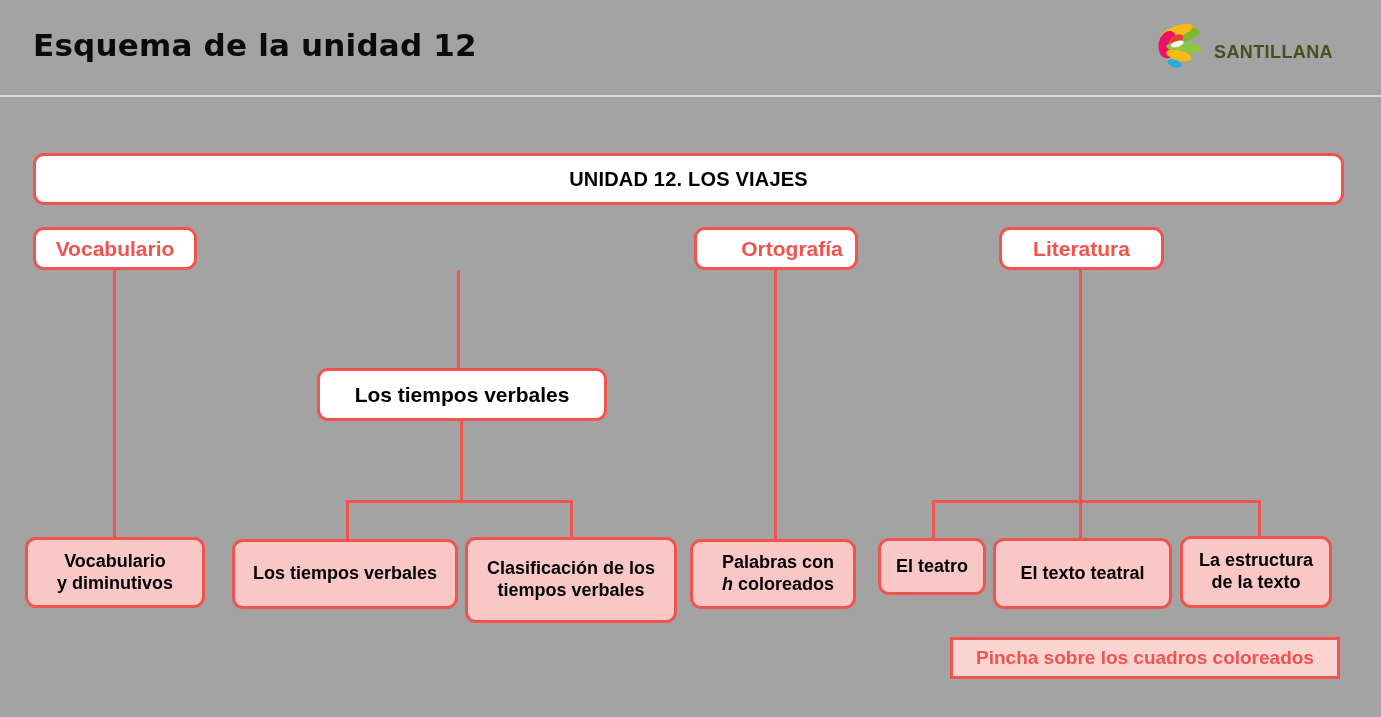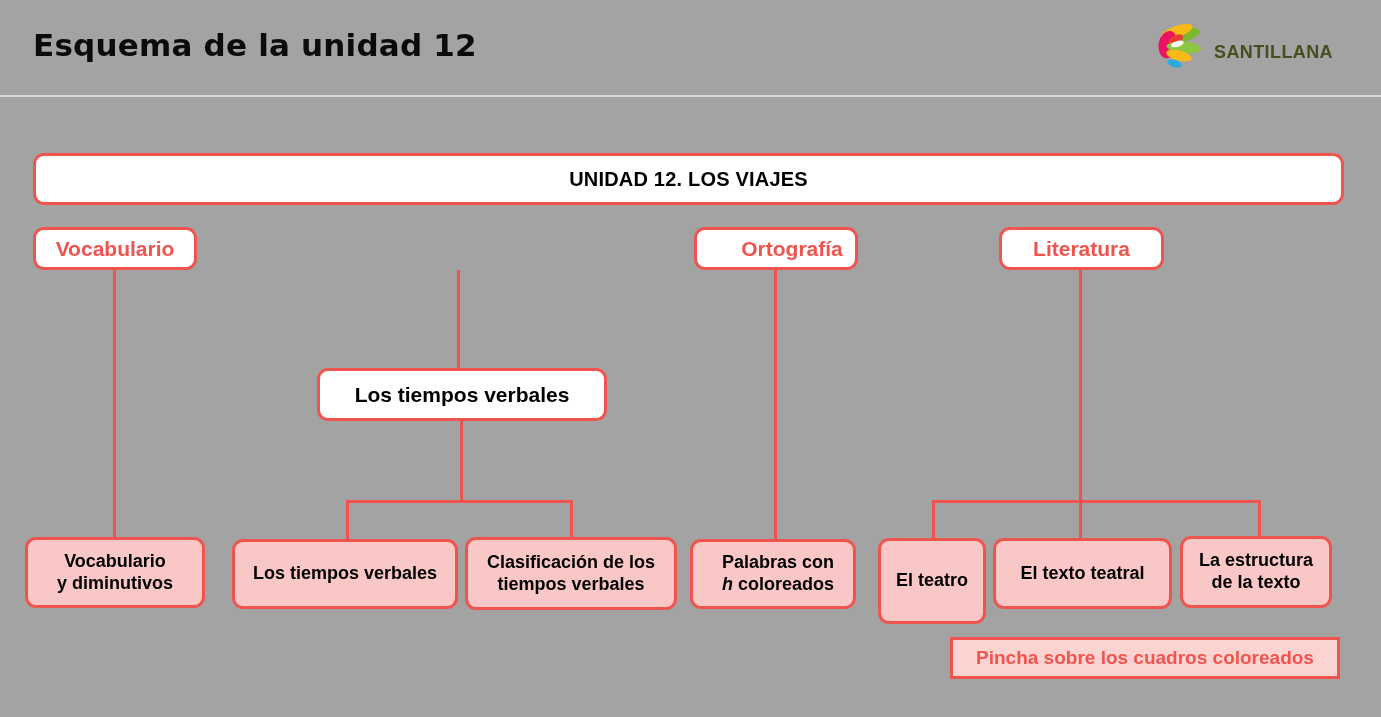--- a/index.html
+++ b/index.html
@@ -50,23 +50,23 @@
   .unit-box{left:33px;top:153px;width:1311px;height:52px;font-size:20px;letter-spacing:0.2px;}
   .cat{color:var(--red);font-size:21px;height:43px;top:227px;}
   .cat-voc{left:33px;width:164px;}
   .cat-gram{left:377px;width:164px;}
   .cat-orto{left:694px;width:164px;padding-left:32px;}
   .cat-lit{left:999px;width:165px;}
   .sub-box{left:317px;top:368px;width:290px;height:53px;font-size:21px;}
   .leaf{background:var(--pink);font-size:18px;line-height:1.22;}
   .leaf-aumentativos{left:25px;top:537px;width:180px;height:71px;}
   .leaf-tiempos{left:232px;top:539px;width:226px;height:70px;}
-  .leaf-clasificacion{left:465px;top:537px;width:212px;height:73px;}
+  .leaf-clasificacion{left:465px;top:537px;width:212px;height:86px;}
   .leaf-palabras{left:690px;top:539px;width:166px;height:70px;padding-left:10px;}
-  .leaf-teatro{left:878px;top:538px;width:108px;height:86px;}
+  .leaf-teatro{left:878px;top:538px;width:108px;height:57px;}
   .leaf-texto{left:993px;top:538px;width:179px;height:71px;}
   .leaf-estructura{left:1180px;top:536px;width:152px;height:72px;}
   .note-box{
     left:950px;top:637px;width:390px;height:42px;
     background:var(--notepink);color:var(--red);
     font-size:19px;border-radius:0;
   }
   
   .vline{position:absolute;width:3px;background:var(--red);z-index:1;}
   .hline{position:absolute;height:3px;background:var(--red);z-index:1;}

